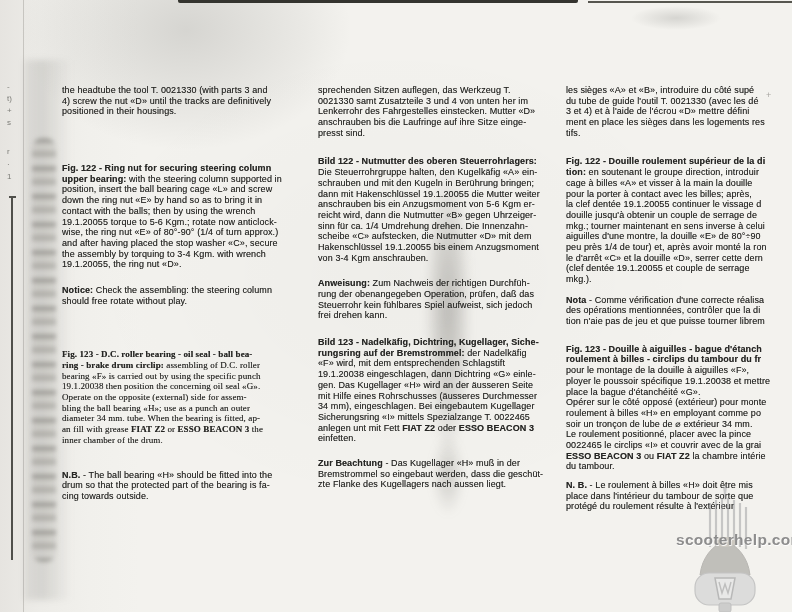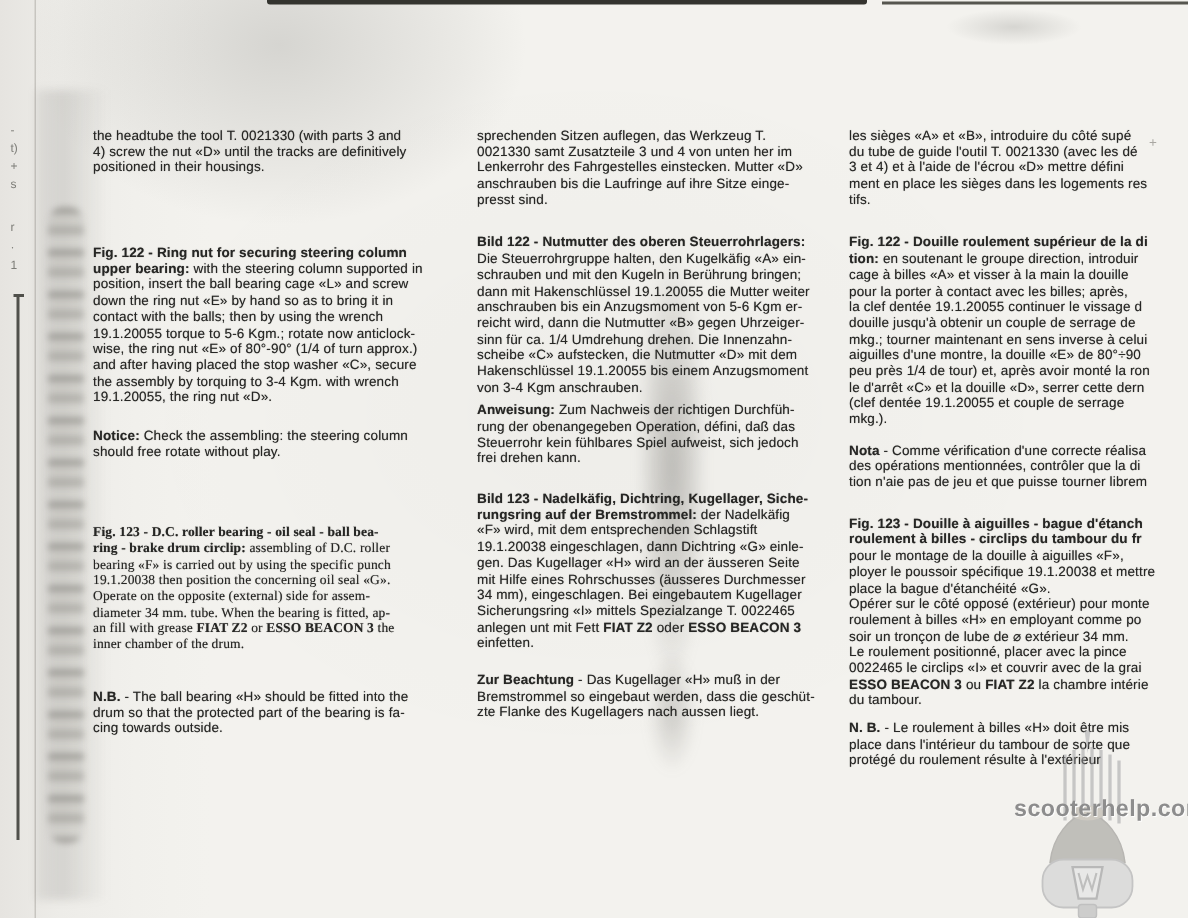--- a/index.html
+++ b/index.html
@@ -116,20 +116,21 @@
       <div class="block" style="margin-top: 15px;">
         <div class="line"><span class="b">Notice:</span><span> Check the assembling: the steering column</span></div>
         <div class="line"><span>should free rotate without play.</span></div>
       </div>
       <div class="block" style="margin-top: 43px; font-family: Liberation Serif, serif;">
         <div class="line"><span class="b">Fig. 123 - D.C. roller bearing - oil seal - ball bea-</span></div>
         <div class="line"><span class="b">ring - brake drum circlip:</span><span> assembling of D.C. roller</span></div>
         <div class="line"><span>bearing «F» is carried out by using the specific punch</span></div>
         <div class="line"><span>19.1.20038 then position the concerning oil seal «G».</span></div>
         <div class="line"><span>Operate on the opposite (external) side for assem-</span></div>
+        <div class="line"><span>bling the ball bearing «H»; use as a punch an outer</span></div>
         <div class="line"><span>diameter 34 mm. tube. When the bearing is fitted, ap-</span></div>
         <div class="line"><span>an fill with grease </span><span class="b">FIAT Z2</span><span> or </span><span class="b">ESSO BEACON 3</span><span> the</span></div>
         <div class="line"><span>inner chamber of the drum.</span></div>
       </div>
       <div class="block" style="margin-top: 24px;">
         <div class="line"><span class="b">N.B.</span><span> - The ball bearing «H» should be fitted into the</span></div>
         <div class="line"><span>drum so that the protected part of the bearing is fa-</span></div>
         <div class="line"><span>cing towards outside.</span></div>
       </div>
     </div>
@@ -146,23 +147,23 @@
         <div class="line"><span>Die Steuerrohrgruppe halten, den Kugelkäfig «A» ein-</span></div>
         <div class="line"><span>schrauben und mit den Kugeln in Berührung bringen;</span></div>
         <div class="line"><span>dann mit Hakenschlüssel 19.1.20055 die Mutter weiter</span></div>
         <div class="line"><span>anschrauben bis ein Anzugsmoment von 5-6 Kgm er-</span></div>
         <div class="line"><span>reicht wird, dann die Nutmutter «B» gegen Uhrzeiger-</span></div>
         <div class="line"><span>sinn für ca. 1/4 Umdrehung drehen. Die Innenzahn-</span></div>
         <div class="line"><span>scheibe «C» aufstecken, die Nutmutter «D» mit dem</span></div>
         <div class="line"><span>Hakenschlüssel 19.1.20055 bis einem Anzugsmoment</span></div>
         <div class="line"><span>von 3-4 Kgm anschrauben.</span></div>
       </div>
-      <div class="block" style="margin-top: 5px;">
+      <div class="block" style="margin-top: 15px;">
         <div class="line"><span class="b">Anweisung:</span><span> Zum Nachweis der richtigen Durchfüh-</span></div>
-        <div class="line"><span>rung der obenangegeben Operation, défini, daß das</span></div>
+        <div class="line"><span>rung der obenangegeben Operation, prüfen, daß das</span></div>
         <div class="line"><span>Steuerrohr kein fühlbares Spiel aufweist, sich jedoch</span></div>
         <div class="line"><span>frei drehen kann.</span></div>
       </div>
       <div class="block" style="margin-top: 16px;">
         <div class="line"><span class="b">Bild 123 - Nadelkäfig, Dichtring, Kugellager, Siche-</span></div>
         <div class="line"><span class="b">rungsring auf der Bremstrommel:</span><span> der Nadelkäfig</span></div>
         <div class="line"><span>«F» wird, mit dem entsprechenden Schlagstift</span></div>
         <div class="line"><span>19.1.20038 eingeschlagen, dann Dichtring «G» einle-</span></div>
         <div class="line"><span>gen. Das Kugellager «H» wird an der äusseren Seite</span></div>
         <div class="line"><span>mit Hilfe eines Rohrschusses (äusseres Durchmesser</span></div>

